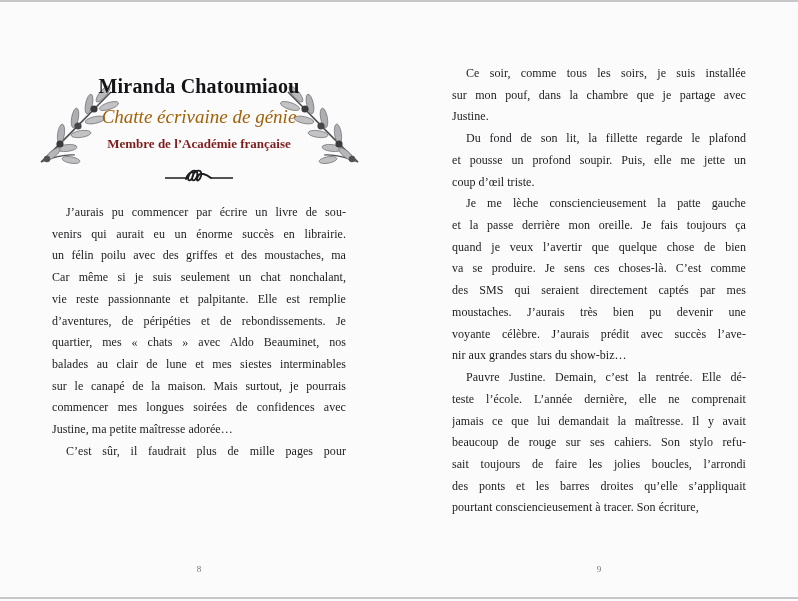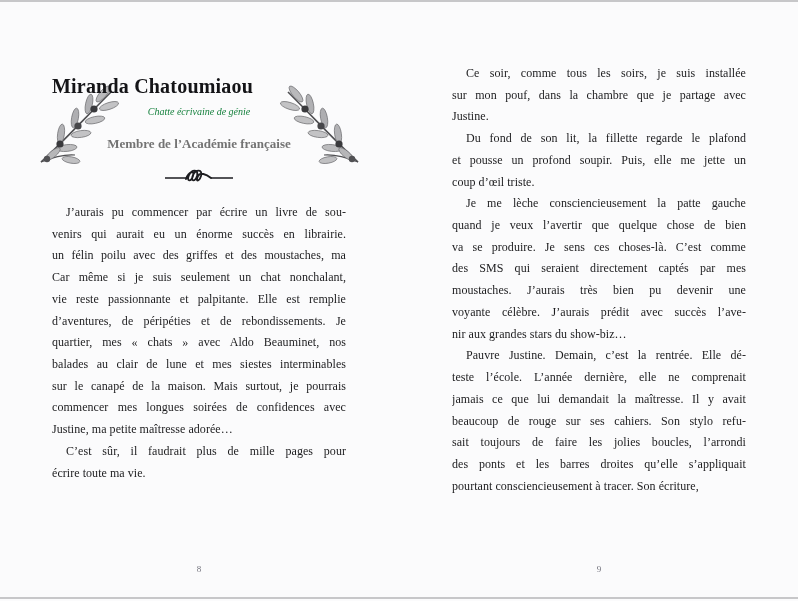--- a/index.html
+++ b/index.html
@@ -21,30 +21,30 @@
   .page {
     position: absolute; top: 0; width: 294px; height: 595px;
   }
   .page-left  { left: 52px; }
   .page-right { left: 452px; }
 
   
   .book-header { position: absolute; left: 0; top: 0; width: 294px; }
   .title {
     position: absolute; top: 75px; left: 0; width: 294px;
-    font-size: 20px; font-weight: bold;
+    text-align: center; font-size: 20px; font-weight: bold;
     letter-spacing: 0.2px; color: #141417;
   }
   .subtitle {
     position: absolute; top: 106px; left: 0; width: 294px;
-    text-align: center; font-style: italic; font-size: 10px; color: #15803d;
+    text-align: center; font-style: italic; font-size: 19px; color: #a16207;
   }
   .membership {
     position: absolute; top: 136px; left: 0; width: 294px;
-    text-align: center; font-weight: bold; font-size: 13px; color: #737373;
+    text-align: center; font-weight: bold; font-size: 13px; color: #7f1d1d;
   }
   .ornament { position: absolute; width: 92px; height: 88px; }
   .ornament-left  { left: -21px; top: 82px; }
   .ornament-right { left: 224px; top: 82px; transform: scaleX(-1); }
   .divider {
     position: absolute; top: 168px; left: 0; width: 294px;
     text-align: center;
   }
   .divider svg { display: inline-block; }
 
@@ -128,34 +128,34 @@
       <div class="line">un félin poilu avec des griffes et des moustaches, ma</div>
       <div class="line">Car même si je suis seulement un chat nonchalant,</div>
       <div class="line">vie reste passionnante et palpitante. Elle est remplie</div>
       <div class="line">d’aventures, de péripéties et de rebondissements. Je</div>
       <div class="line">quartier, mes « chats » avec Aldo Beauminet, nos</div>
       <div class="line">balades au clair de lune et mes siestes interminables</div>
       <div class="line">sur le canapé de la maison. Mais surtout, je pourrais</div>
       <div class="line">commencer mes longues soirées de confidences avec</div>
       <div class="line last">Justine, ma petite maîtresse adorée…</div>
       <div class="line first">C’est sûr, il faudrait plus de mille pages pour</div>
-      <div class="line last">écrire toute ma vie.</div>
     </div>
   <div class="page-number">8</div>
 </div>
 
 <div class="page page-right">
   <div class="page-text">
       <div class="line first">Ce soir, comme tous les soirs, je suis installée</div>
       <div class="line">sur mon pouf, dans la chambre que je partage avec</div>
       <div class="line last">Justine.</div>
       <div class="line first">Du fond de son lit, la fillette regarde le plafond</div>
       <div class="line">et pousse un profond soupir. Puis, elle me jette un</div>
       <div class="line last">coup d’œil triste.</div>
       <div class="line first">Je me lèche consciencieusement la patte gauche</div>
+      <div class="line">et la passe derrière mon oreille. Je fais toujours ça</div>
       <div class="line">quand je veux l’avertir que quelque chose de bien</div>
       <div class="line">va se produire. Je sens ces choses-là. C’est comme</div>
       <div class="line">des SMS qui seraient directement captés par mes</div>
       <div class="line">moustaches. J’aurais très bien pu devenir une</div>
       <div class="line">voyante célèbre. J’aurais prédit avec succès l’ave-</div>
       <div class="line last">nir aux grandes stars du show-biz…</div>
       <div class="line first">Pauvre Justine. Demain, c’est la rentrée. Elle dé-</div>
       <div class="line">teste l’école. L’année dernière, elle ne comprenait</div>
       <div class="line">jamais ce que lui demandait la maîtresse. Il y avait</div>
       <div class="line">beaucoup de rouge sur ses cahiers. Son stylo refu-</div>

